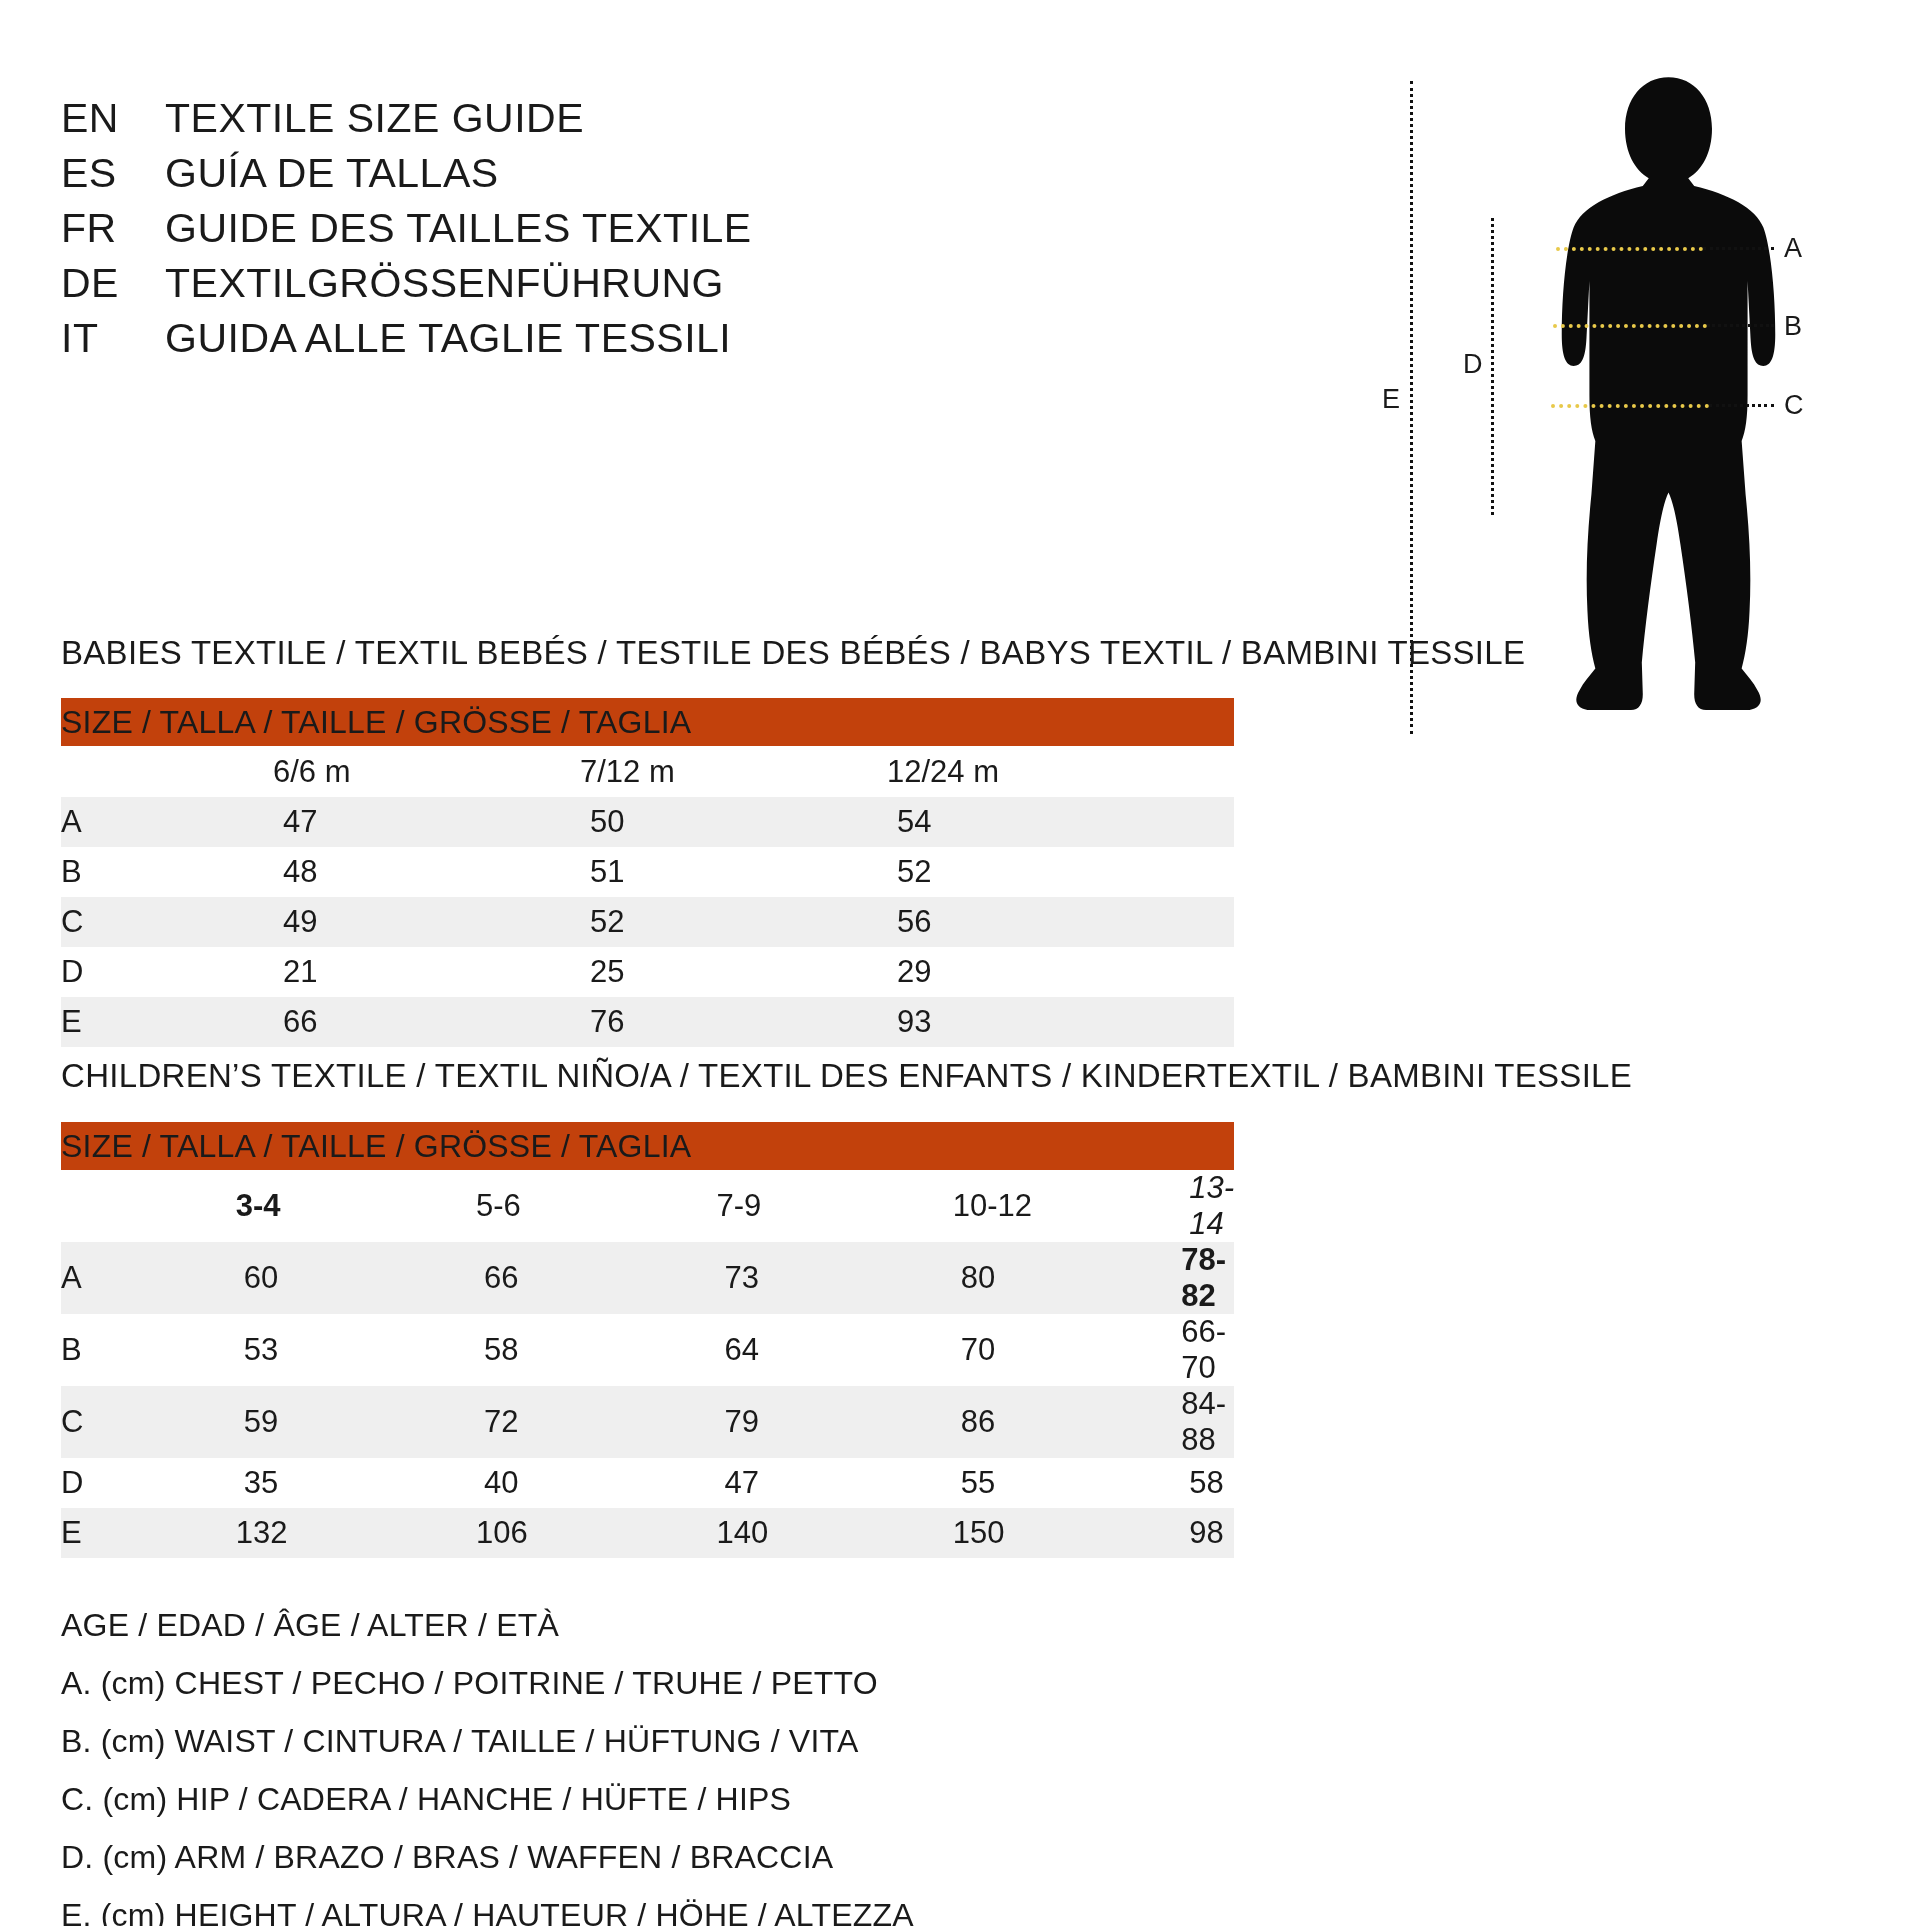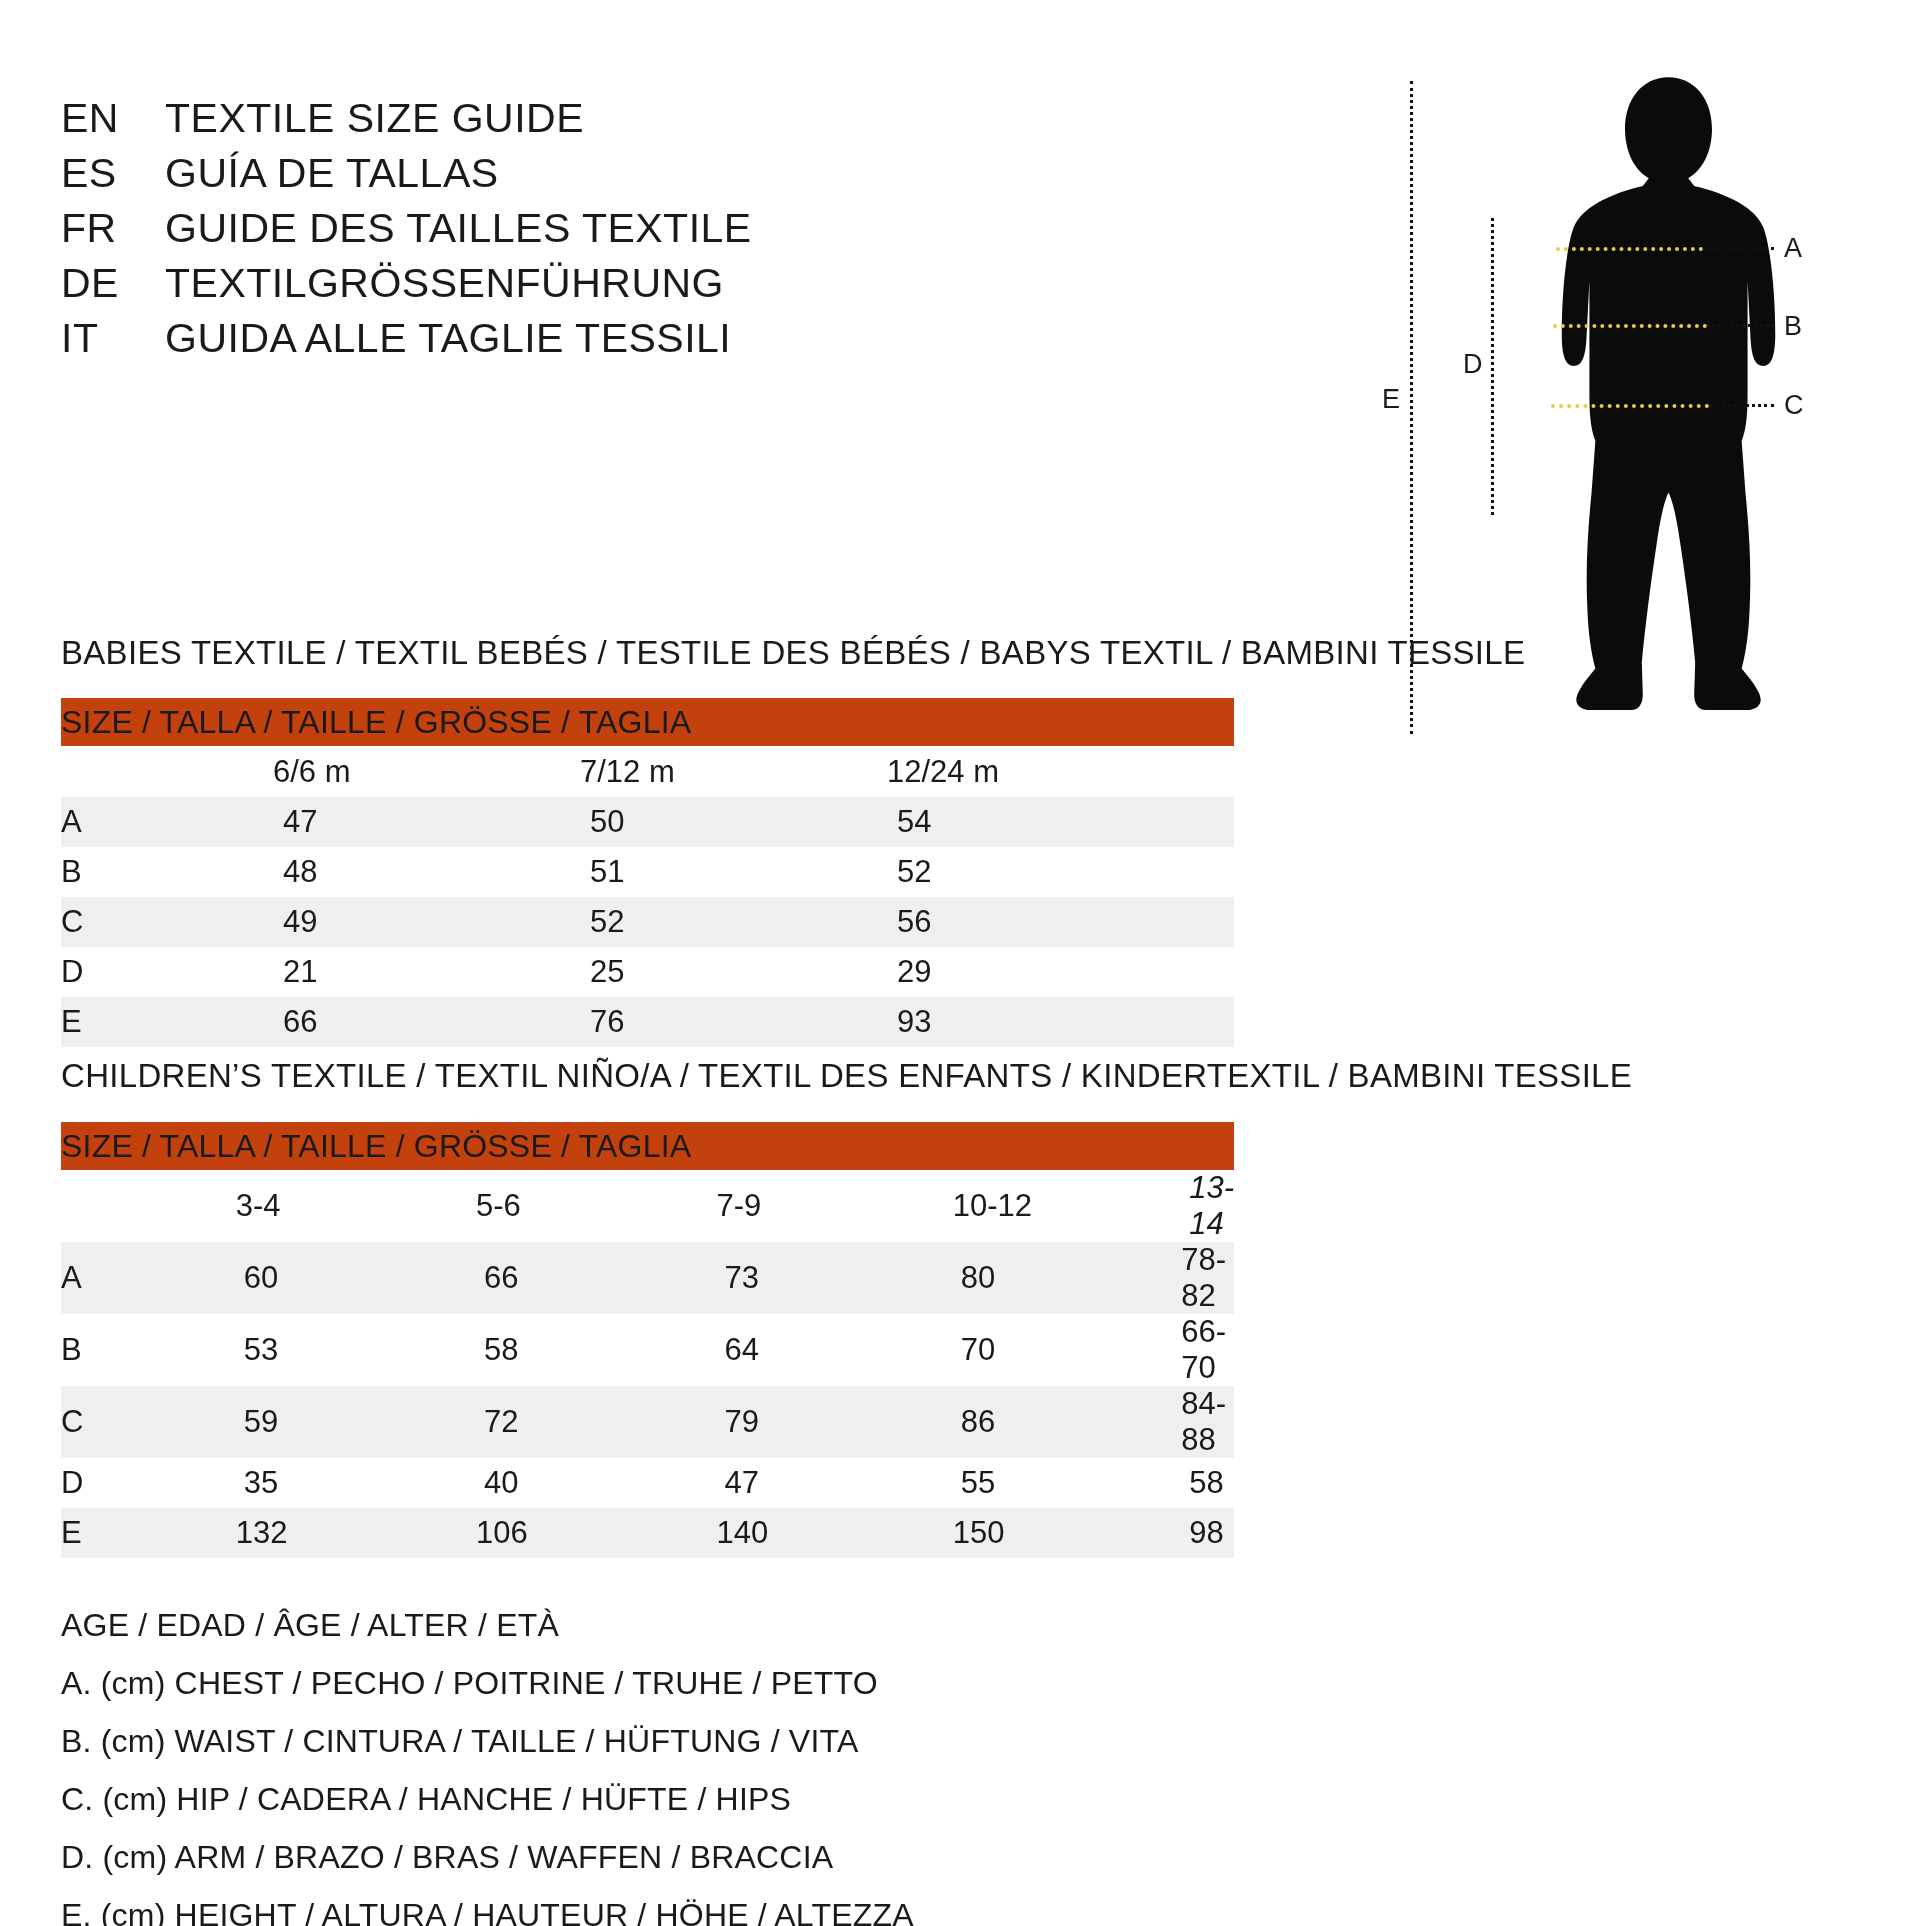--- a/index.html
+++ b/index.html
@@ -263,33 +263,33 @@
 
 <div class="section-title" style="left:61px; top:1057px;">CHILDREN’S TEXTILE / TEXTIL NIÑO/A / TEXTIL DES ENFANTS / KINDERTEXTIL / BAMBINI TESSILE</div>
 
 <table class="size-table" style="left:61px; top:1122px; width:1173px;">
   <tbody>
       <tr class="hdr-band">
     <td colspan="6">SIZE / TALLA / TAILLE / GRÖSSE / TAGLIA</td>
   </tr>
   <tr class="sizes-row">
     <td style="width:111px;"></td>
-    <td style="width:210px; padding-left:101px;">3-4</td>
+    <td style="width:210px; padding-left:101px;font-weight:bold;">3-4</td>
     <td style="width:210px; padding-left:97px;">5-6</td>
     <td style="width:210px; padding-left:97px;">7-9</td>
     <td style="width:210px; padding-left:93px;">10-12</td>
     <td style="padding-left:93px;font-style:italic;">13-14</td>
   </tr>
   <tr class="data-row row-shade">
     <td class="c-label">A</td>
     <td class="c-val" style="padding-left:109px;">60</td>
     <td class="c-val" style="padding-left:105px;">66</td>
     <td class="c-val" style="padding-left:105px;">73</td>
     <td class="c-val" style="padding-left:101px;">80</td>
-    <td class="c-val" style="padding-left:85px;">78-82</td>
+    <td class="c-val" style="padding-left:85px;font-weight:bold;">78-82</td>
   </tr>
   <tr class="data-row row-plain">
     <td class="c-label">B</td>
     <td class="c-val" style="padding-left:109px;">53</td>
     <td class="c-val" style="padding-left:105px;">58</td>
     <td class="c-val" style="padding-left:105px;">64</td>
     <td class="c-val" style="padding-left:101px;">70</td>
     <td class="c-val" style="padding-left:85px;">66-70</td>
   </tr>
   <tr class="data-row row-shade">

